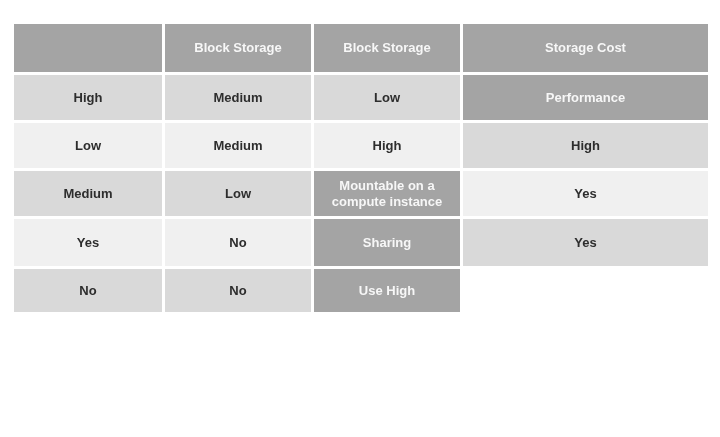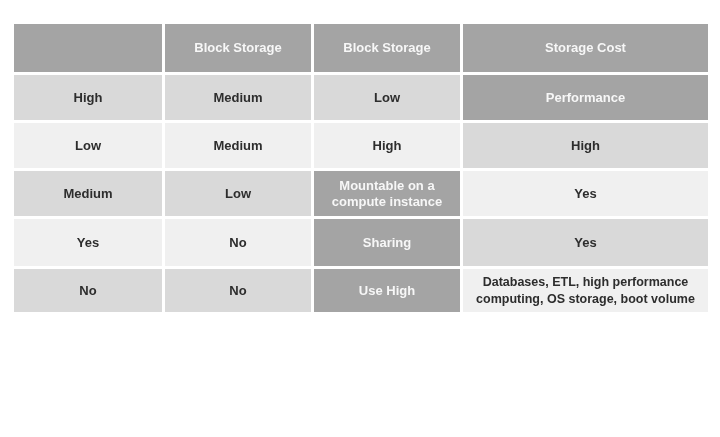--- a/index.html
+++ b/index.html
@@ -39,20 +39,21 @@
     color: #f7f7f7;
     font-weight: bold;
     font-size: 13px;
   }
   .band-dark  { background: #d9d9d9; }
   .band-light { background: #f0f0f0; }
   .val {
     color: #2d2d2d;
     font-weight: bold;
     font-size: 13px;
+    text-align: right;
   }
   .usecase {
     font-size: 12.5px;
     line-height: 1.32;
     padding: 2px 5px;
   }
 </style>
 </head>
 <body>
 
@@ -81,16 +82,15 @@
     <div class="cell band-light val">Yes</div>
     <div class="cell band-light val">Yes</div>
     <div class="cell band-light val">No</div>
 
     <div class="cell head">Sharing</div>
     <div class="cell band-dark val">Yes</div>
     <div class="cell band-dark val">No</div>
     <div class="cell band-dark val">No</div>
 
     <div class="cell head">Use High</div>
-    <div class="cell band-light val usecase">Databases, ETL, high performance computing, OS storage, boot volume</div>
 
   </div>
 </div>
 
 </body></html>

